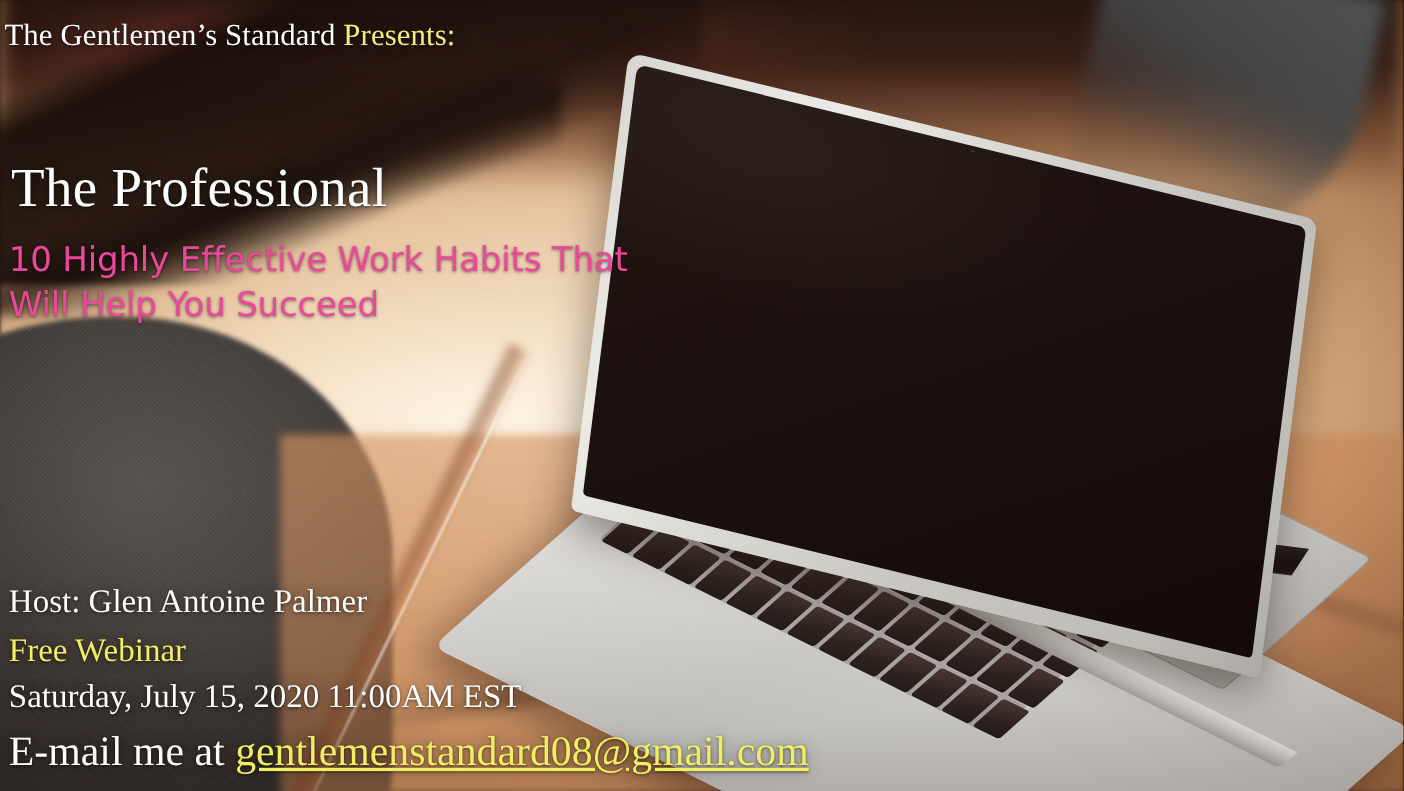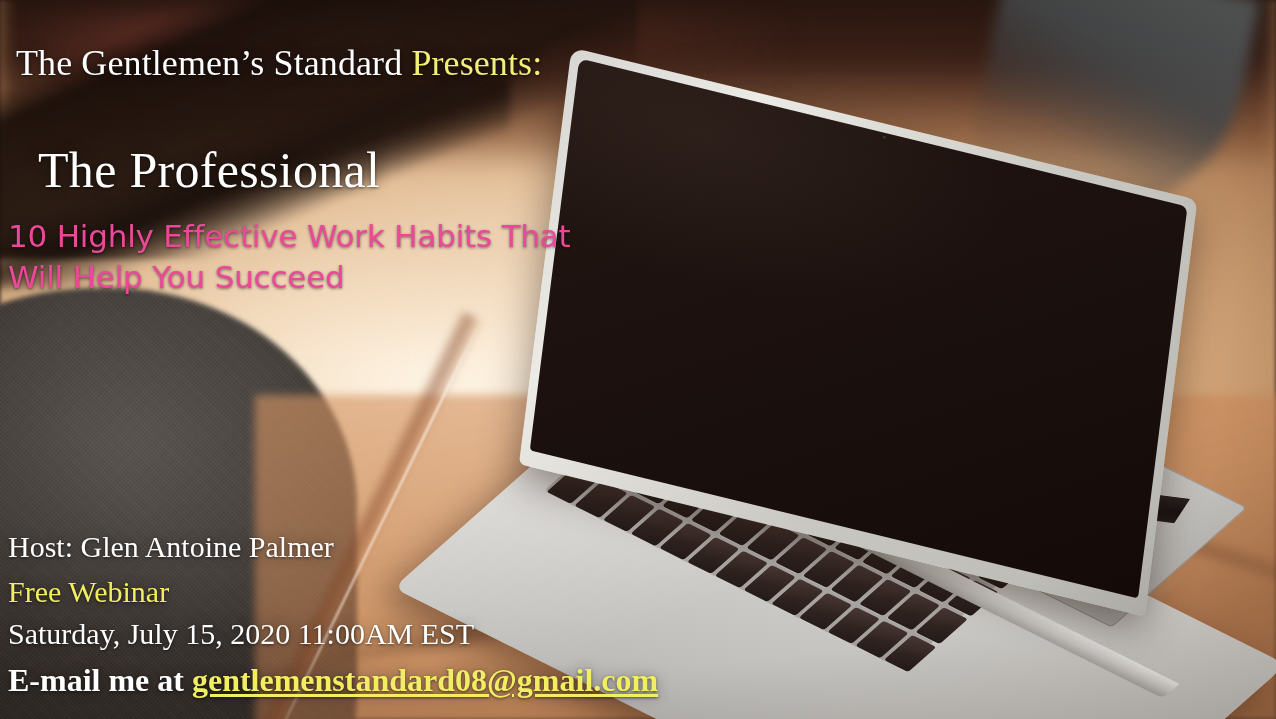--- a/index.html
+++ b/index.html
@@ -265,34 +265,32 @@
   
   .text-layer { position: absolute; inset: 0; }
 
   .t {
     position: absolute;
     white-space: nowrap;
     line-height: 1.05;
     text-shadow: 0 1px 3px rgba(0,0,0,0.55), 0 0 14px rgba(0,0,0,0.35);
   }
   .presents-line {
-    left: 16px; top: 18px;
-    font-size: 36px;
+    left: 4px; top: 18px;
+    font-size: 28px;
     color: #ffffff;
     letter-spacing: .1px;
-    margin-top: 27px;
   }
   .presents-line .accent { color: #f2ee7a; }
 
   .title {
     left: 10px; top: 144px;
     font-size: 50px;
     color: #ffffff;
     letter-spacing: .3px;
-    margin-left: 28px;
   }
 
   .subtitle {
     left: 8px; top: 216px;
     font-family: "DejaVu Sans", "Liberation Sans", sans-serif;
     font-size: 31px;
     color: #ec4899;
     line-height: 1.32;
     white-space: normal;
     width: 620px;
@@ -310,23 +308,22 @@
     font-size: 30px;
     color: #f2ee62;
   }
   .datetime {
     left: 8px; top: 618px;
     font-size: 30px;
     color: #ffffff;
   }
   .emailline {
     left: 8px; top: 664px;
-    font-size: 32px;
+    font-size: 38px;
     color: #ffffff;
-    font-weight: bold;
   }
   .emailline .email {
     color: #f2ee62;
     text-decoration: underline;
     text-underline-offset: 3px;
   }
 </style>
 </head>
 <body>
 

